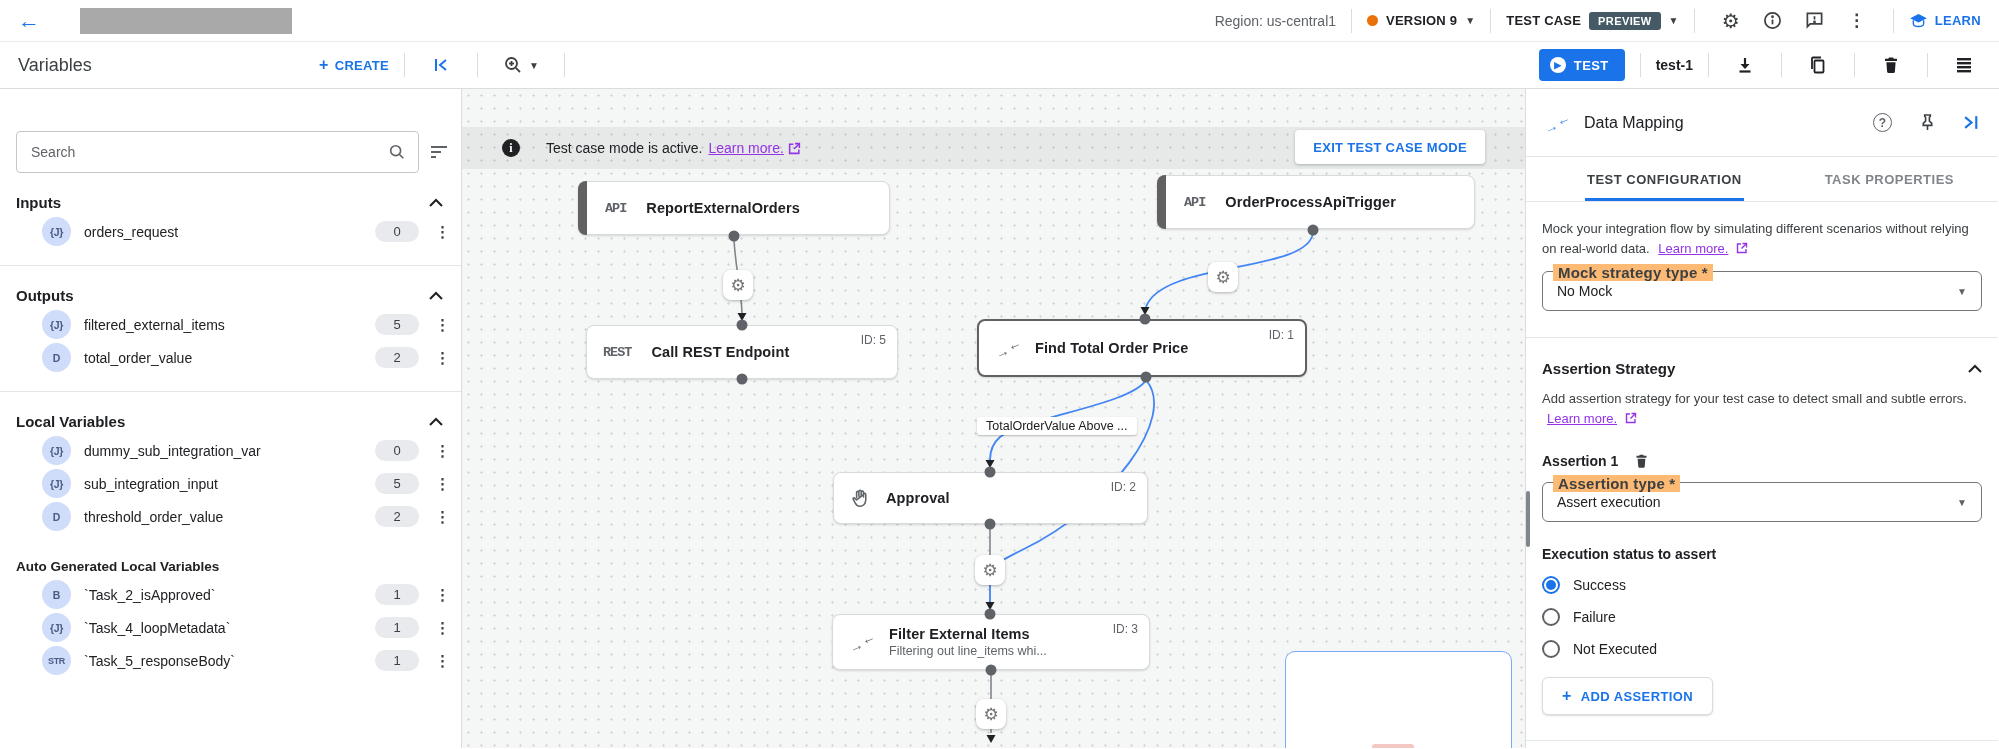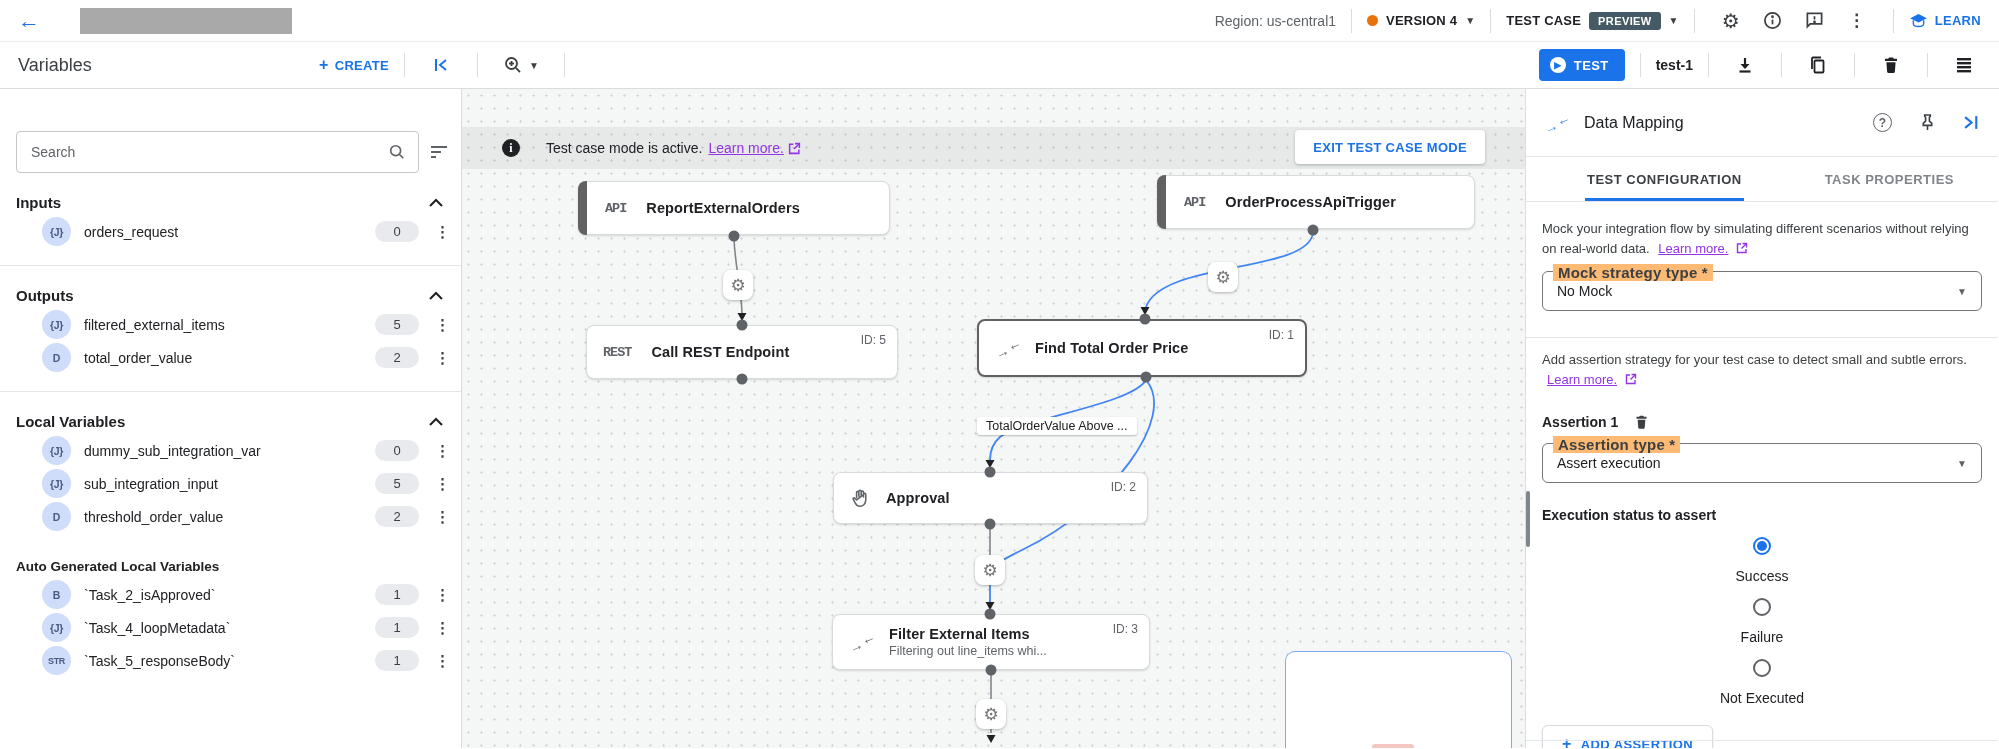--- a/index.html
+++ b/index.html
@@ -96,41 +96,41 @@
   .panel-body { padding:17px 16px 0; }
   .pdesc { font-size:13px; color:#3c4043; line-height:1.5; }
   .mselect { position:relative; border:1px solid #747775; border-radius:6px; height:40px; display:flex; align-items:center; padding:0 14px; margin-top:13px; cursor:pointer; }
   .mselect .flabel { position:absolute; top:-8px; left:10px; background:#fdba74; padding:0 5px; font-size:15px; font-weight:bold; color:#3c4043; letter-spacing:.2px; }
   .mselect .fvalue { font-size:14px; color:#202124; }
   .mselect .caret { margin-left:auto; color:#5f6368; }
   .pdiv { height:1px; background:#e3e5e8; margin:26px -16px 0; }
   .strat-h { display:flex; align-items:center; justify-content:space-between; margin-top:22px; font-size:15px; font-weight:bold; color:#202124; }
   .assert-title-row { display:flex; align-items:center; gap:16px; margin-top:25px; font-size:14px; font-weight:bold; color:#202124; }
   .status-label { margin-top:24px; font-size:14px; font-weight:bold; color:#202124; }
-  .radio-row { display:flex; align-items:center; gap:13px; margin-top:14px; font-size:14px; color:#202124; cursor:pointer;flex-direction:column; }
+  .radio-row { display:flex; align-items:center; gap:13px; margin-top:14px; font-size:14px; color:#202124; cursor:pointer; }
   .radio { width:18px; height:18px; border:2px solid #5f6368; border-radius:50%; flex:none; }
   .radio.sel { border-color:#1a73e8; display:flex; align-items:center; justify-content:center; }
   .radio.sel::after { content:""; width:10px; height:10px; border-radius:50%; background:#1a73e8; }
   .add-btn { display:inline-flex; align-items:center; gap:9px; margin-top:19px; background:#fff; border:1px solid #dadce0; box-shadow:0 1px 2px rgba(60,64,67,.2); border-radius:6px; padding:9px 19px; color:#1a73e8; font-size:13px; font-weight:bold; letter-spacing:.4px; cursor:pointer; }
   .panel-scrollbar { position:absolute; left:0; top:402px; width:4px; height:56px; background:#80868b; border-radius:2px; }
   .panel-bottom-div { position:absolute; left:0; right:0; bottom:7px; height:1px; background:#e3e9ef; }
   svg.ic { display:block; }
 </style>
 </head>
 <body>
 
 <div class="topbar">
   <span class="back-arrow">←</span>
   <div class="redacted"></div>
   <div class="topbar-right">
     <span class="region">Region: us-central1</span>
     <span class="tdiv"></span>
     <div class="ver-group">
       <span class="ver-dot"></span>
-      <span>VERSION 4</span>
+      <span>VERSION 9</span>
       <span class="caret">▼</span>
     </div>
     <span class="tdiv"></span>
     <div class="tc-group">
       <span>TEST CASE</span>
       <span class="preview-badge">PREVIEW</span>
       <span class="caret">▼</span>
     </div>
     <span class="tdiv"></span>
     <span class="icon-btn">
@@ -469,20 +469,26 @@
       </div>
 
       <div class="mselect">
         <span class="flabel">Mock strategy type *</span>
         <span class="fvalue">No Mock</span>
         <span class="caret">▼</span>
       </div>
 
       <div class="pdiv"></div>
 
+      <div class="strat-h">
+        <span>Assertion Strategy</span>
+        <svg class="ic" width="14" height="9" viewBox="0 0 14 9" fill="none" stroke="#202124" stroke-width="2">
+            <polyline points="1,8 7,2 13,8"></polyline>
+          </svg>
+      </div>
       <div class="pdesc" style="margin-top:12px">
         <span>Add assertion strategy for your test case to detect small and subtle errors.</span>
         <span class="plink">Learn more.</span>
         <svg class="ic ext-ic" style="display:inline" width="12" height="12" viewBox="0 0 12 12" fill="none" stroke="#9334e6" stroke-width="1.4">
             <path d="M5 2 H1.5 V10.5 H10 V7"></path>
             <path d="M6.5 1.5 H10.5 V5.5"></path>
             <line x1="10.2" y1="1.8" x2="5.5" y2="6.5"></line>
           </svg>
       </div>
 

